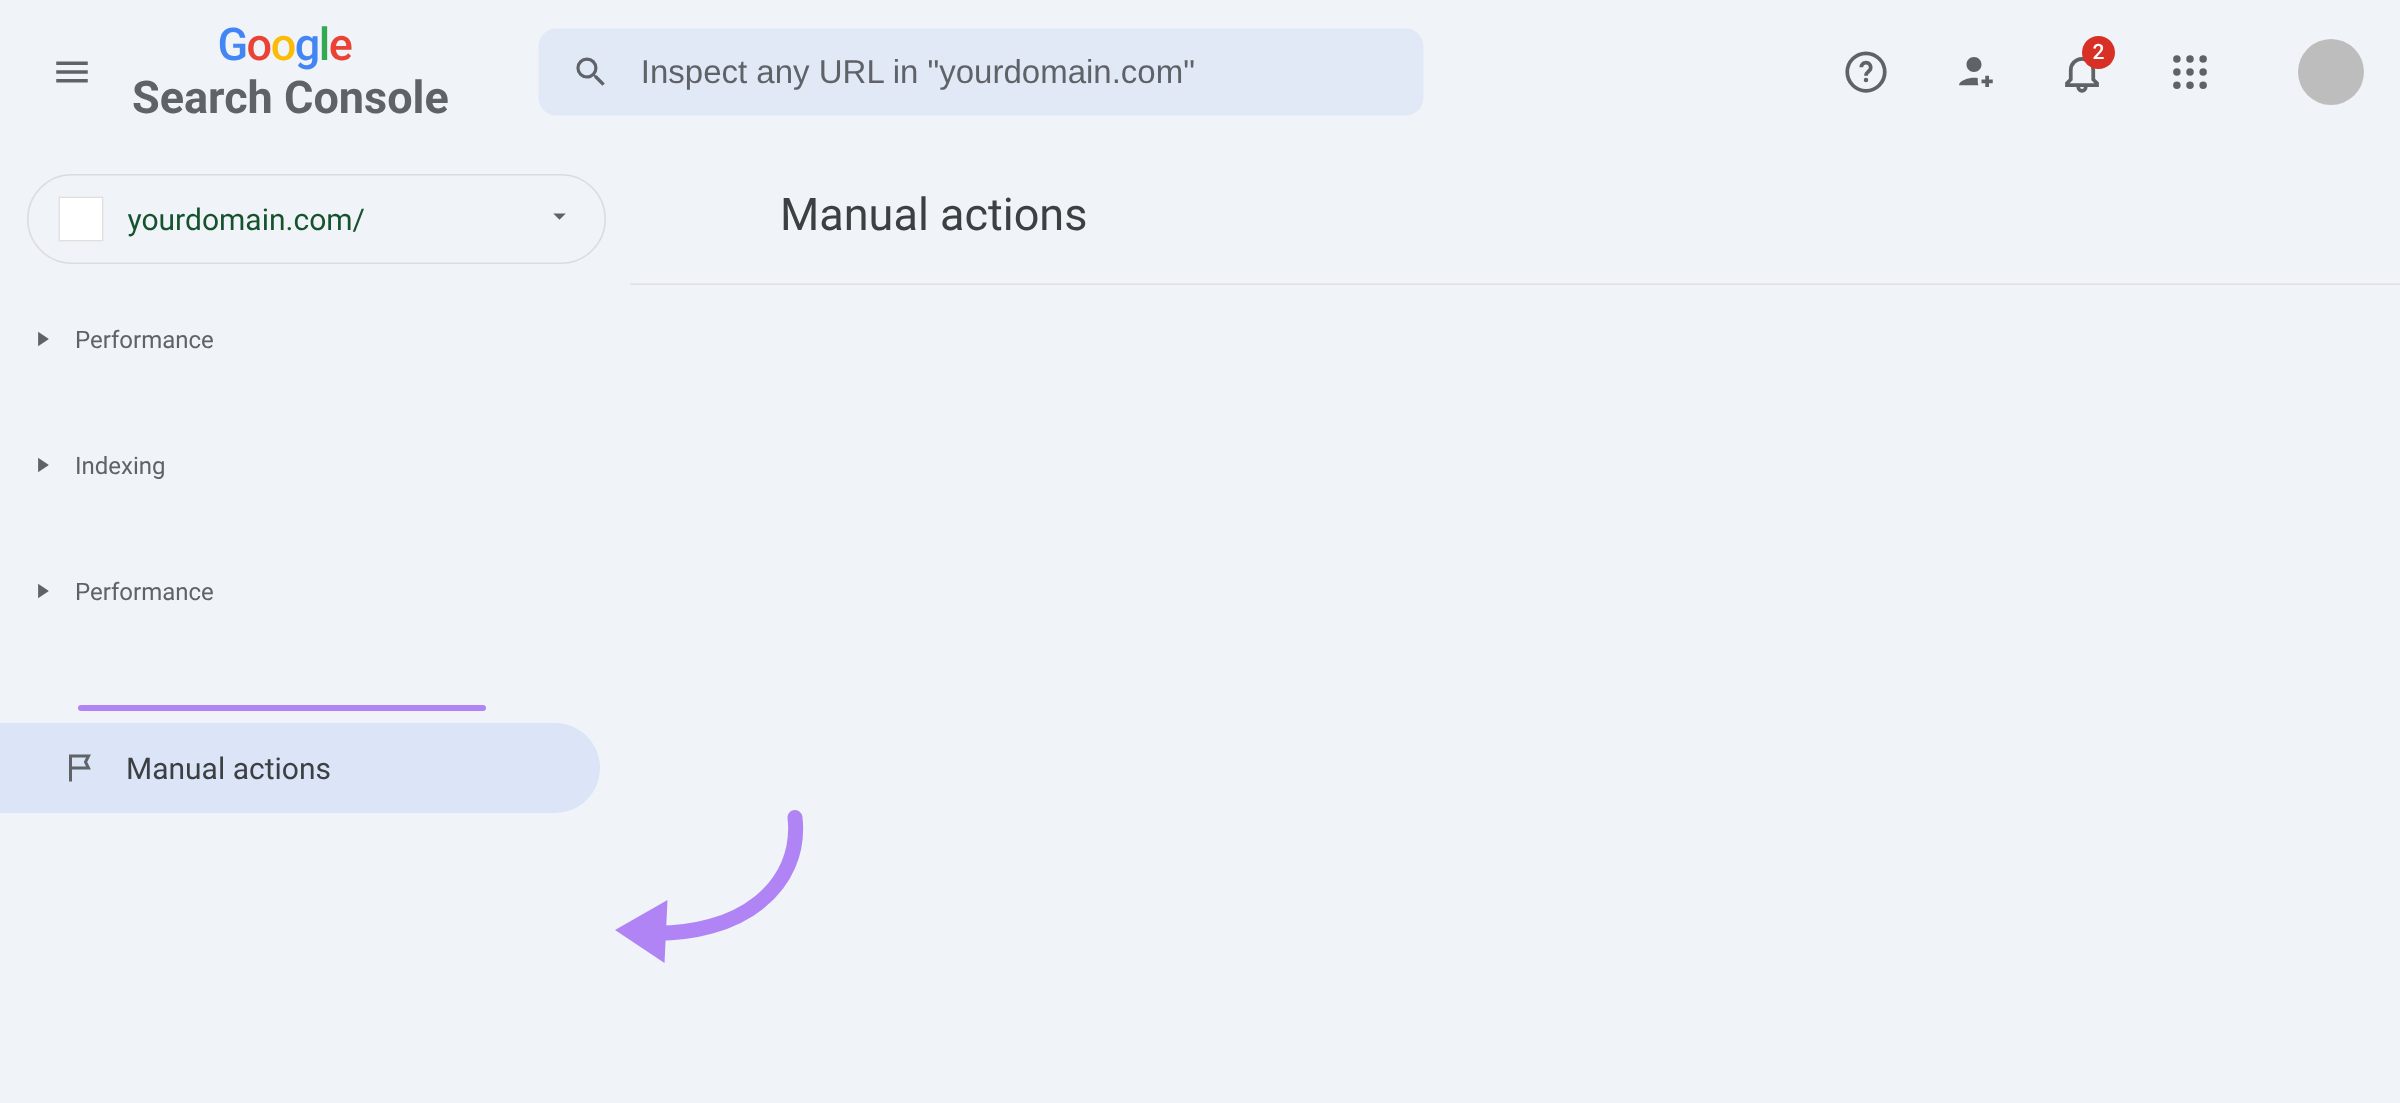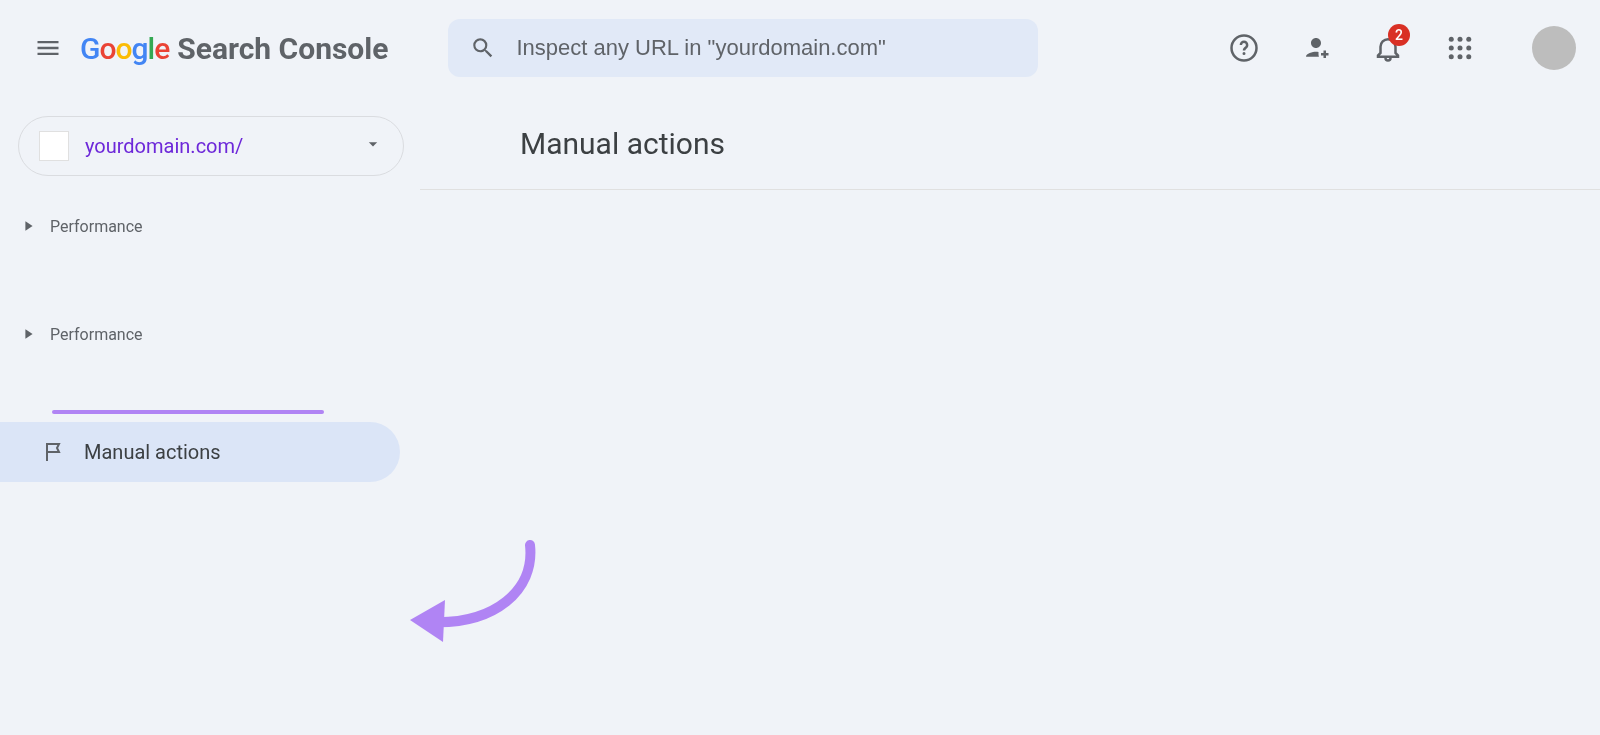--- a/index.html
+++ b/index.html
@@ -20,20 +20,21 @@
     .hamburger {
       width: 48px; height: 48px;
       display: flex; align-items: center; justify-content: center;
       cursor: pointer;
       margin-right: 8px;
     }
     .hamburger svg { width: 28px; height: 28px; }
     .logo {
       display: flex; align-items: center;
       margin-right: 40px;
+      flex-direction: column;
     }
     .google-logo {
       font-size: 30px;
       font-weight: 500;
       letter-spacing: -1px;
     }
     .g-blue { color: #4285F4; }
     .g-red { color: #EA4335; }
     .g-yellow { color: #FBBC05; }
     .g-green { color: #34A853; }
@@ -117,21 +118,21 @@
     }
     .prop-icon {
       width: 30px; height: 30px;
       background: #fff;
       border: 1px solid #e0e0e0;
       margin-right: 16px;
     }
     .prop-label {
       flex: 1;
       font-size: 20px;
-      color: #6d28d9;
+      color: #14532d;
     }
     .prop-caret svg { width: 20px; height: 20px; color: #5f6368; transform: rotate(180deg); }
     .nav-section {
       height: 60px;
       display: flex;
       align-items: center;
       padding: 0 22px;
       cursor: pointer;
       font-size: 16px;
       color: #5f6368;
@@ -278,20 +279,28 @@
 
     <div class="nav-section">
       <span class="caret">
           <svg viewBox="0 0 10 10">
             <path fill="currentColor" d="M2 1l6 4-6 4z"></path>
           </svg>
         </span>
       <span>Performance</span>
     </div>
     <div class="gap"></div>
+    <div class="nav-section">
+      <span class="caret">
+          <svg viewBox="0 0 10 10">
+            <path fill="currentColor" d="M2 1l6 4-6 4z"></path>
+          </svg>
+        </span>
+      <span>Indexing</span>
+    </div>
     <div class="gap"></div>
     <div class="nav-section">
       <span class="caret">
           <svg viewBox="0 0 10 10">
             <path fill="currentColor" d="M2 1l6 4-6 4z"></path>
           </svg>
         </span>
       <span>Performance</span>
     </div>
     <div class="gap"></div>

